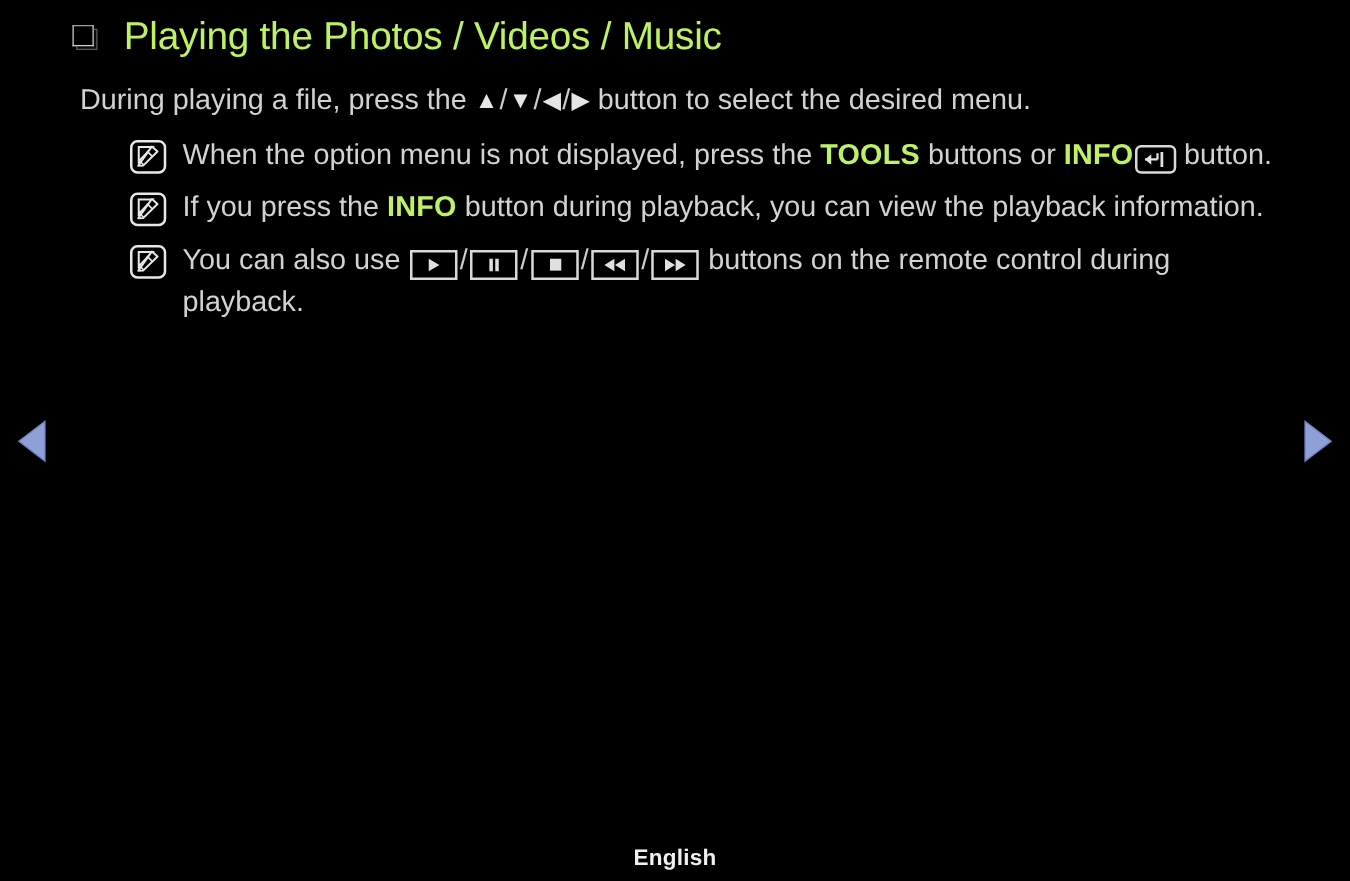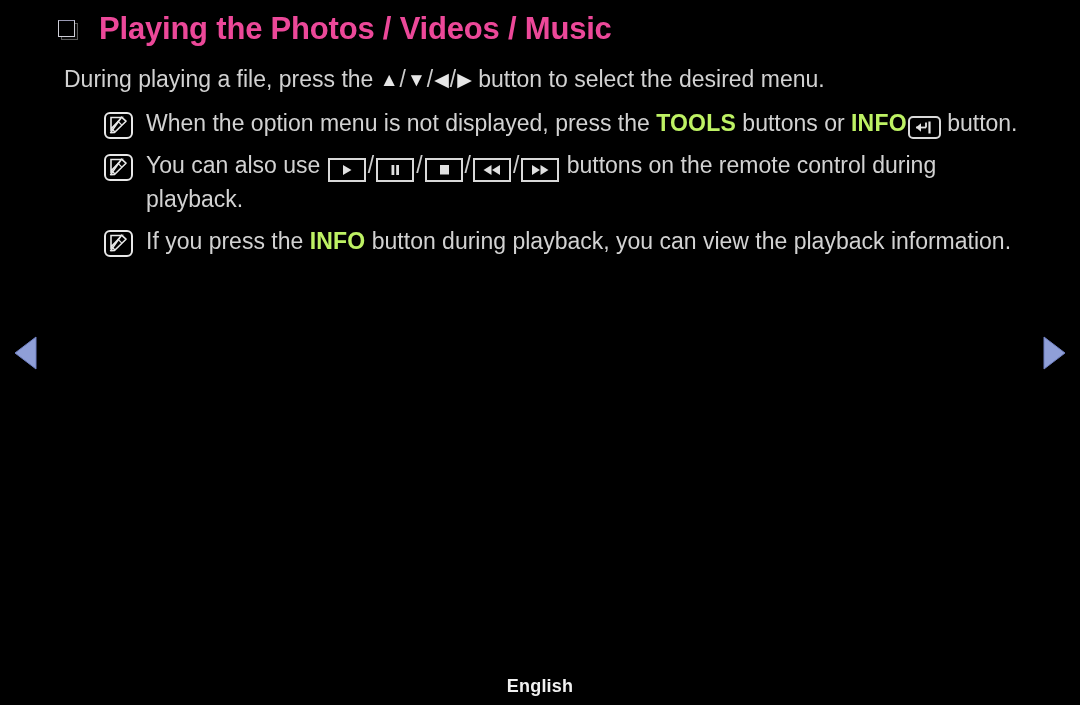--- a/index.html
+++ b/index.html
@@ -44,22 +44,22 @@
     position: absolute;
     left: 0; top: 0;
     width: 17px; height: 17px;
     border: 1px solid #cfcfd8;
     border-top-color: #9a9ab4;
     background: #000;
   }
 
   .page-title {
     font-size: 31px;
-    font-weight: 700;
-    color: #ec4899;
+    font-weight: 400;
+    color: #bef264;
     letter-spacing: -0.2px;
     line-height: 1.1;
     white-space: nowrap;
   }
 
   
   .body-block {
     padding: 16px 0 0 0;
   }
 
@@ -206,56 +206,56 @@
 
     <div class="note-item">
       <span class="note-icon">
         <svg width="25" height="23" viewBox="0 0 25 23" aria-hidden="true">
           <path d="M5 17 L5 3.5 L16 3.5 L5.5 14.5 Z" fill="none" stroke="#e8e8e8" stroke-width="1.6"></path>
           <path d="M15.5 3.2 L20 7.2 L8.5 18.5 L4.6 18.6 Z" fill="#000" stroke="#e8e8e8" stroke-width="1.6" stroke-linejoin="round"></path>
           <path d="M5.2 14.2 L9.2 18.2" stroke="#e8e8e8" stroke-width="1.3"></path>
           <path d="M11.6 6.9 L15.6 10.9" stroke="#e8e8e8" stroke-width="1.3"></path>
         </svg>
       </span>
-      <div class="note-text"><span>You can also use </span><span class="keybox">
-            <svg width="18" height="14" viewBox="0 0 18 14" aria-hidden="true">
-              <path d="M5 2 L13.5 7 L5 12 Z" fill="#e0e0e0"></path>
-            </svg>
-          </span><span class="sep">/</span><span class="keybox">
-            <svg width="18" height="14" viewBox="0 0 18 14" aria-hidden="true">
-              <rect x="5.5" y="2" width="2.8" height="10" fill="#e0e0e0"></rect>
-              <rect x="10.2" y="2" width="2.8" height="10" fill="#e0e0e0"></rect>
-            </svg>
-          </span><span class="sep">/</span><span class="keybox">
-            <svg width="18" height="14" viewBox="0 0 18 14" aria-hidden="true">
-              <rect x="5" y="2" width="9" height="9.5" fill="#e0e0e0"></rect>
-            </svg>
-          </span><span class="sep">/</span><span class="keybox">
-            <svg width="22" height="14" viewBox="0 0 22 14" aria-hidden="true">
-              <path d="M10.5 2 L2.5 7 L10.5 12 Z" fill="#e0e0e0"></path>
-              <path d="M19 2 L11 7 L19 12 Z" fill="#e0e0e0"></path>
-            </svg>
-          </span><span class="sep">/</span><span class="keybox">
-            <svg width="22" height="14" viewBox="0 0 22 14" aria-hidden="true">
-              <path d="M3 2 L11 7 L3 12 Z" fill="#e0e0e0"></path>
-              <path d="M11.5 2 L19.5 7 L11.5 12 Z" fill="#e0e0e0"></path>
-            </svg>
-          </span><span> buttons on the remote control during playback.</span></div>
+      <div class="note-text"><span>If you press the </span><span class="b">INFO</span><span> button during playback, you can view the playback information.</span></div>
     </div>
 
     <div class="note-item">
       <span class="note-icon">
         <svg width="25" height="23" viewBox="0 0 25 23" aria-hidden="true">
           <path d="M5 17 L5 3.5 L16 3.5 L5.5 14.5 Z" fill="none" stroke="#e8e8e8" stroke-width="1.6"></path>
           <path d="M15.5 3.2 L20 7.2 L8.5 18.5 L4.6 18.6 Z" fill="#000" stroke="#e8e8e8" stroke-width="1.6" stroke-linejoin="round"></path>
           <path d="M5.2 14.2 L9.2 18.2" stroke="#e8e8e8" stroke-width="1.3"></path>
           <path d="M11.6 6.9 L15.6 10.9" stroke="#e8e8e8" stroke-width="1.3"></path>
         </svg>
       </span>
-      <div class="note-text"><span>If you press the </span><span class="b">INFO</span><span> button during playback, you can view the playback information.</span></div>
+      <div class="note-text"><span>You can also use </span><span class="keybox">
+            <svg width="18" height="14" viewBox="0 0 18 14" aria-hidden="true">
+              <path d="M5 2 L13.5 7 L5 12 Z" fill="#e0e0e0"></path>
+            </svg>
+          </span><span class="sep">/</span><span class="keybox">
+            <svg width="18" height="14" viewBox="0 0 18 14" aria-hidden="true">
+              <rect x="5.5" y="2" width="2.8" height="10" fill="#e0e0e0"></rect>
+              <rect x="10.2" y="2" width="2.8" height="10" fill="#e0e0e0"></rect>
+            </svg>
+          </span><span class="sep">/</span><span class="keybox">
+            <svg width="18" height="14" viewBox="0 0 18 14" aria-hidden="true">
+              <rect x="5" y="2" width="9" height="9.5" fill="#e0e0e0"></rect>
+            </svg>
+          </span><span class="sep">/</span><span class="keybox">
+            <svg width="22" height="14" viewBox="0 0 22 14" aria-hidden="true">
+              <path d="M10.5 2 L2.5 7 L10.5 12 Z" fill="#e0e0e0"></path>
+              <path d="M19 2 L11 7 L19 12 Z" fill="#e0e0e0"></path>
+            </svg>
+          </span><span class="sep">/</span><span class="keybox">
+            <svg width="22" height="14" viewBox="0 0 22 14" aria-hidden="true">
+              <path d="M3 2 L11 7 L3 12 Z" fill="#e0e0e0"></path>
+              <path d="M11.5 2 L19.5 7 L11.5 12 Z" fill="#e0e0e0"></path>
+            </svg>
+          </span><span> buttons on the remote control during playback.</span></div>
     </div>
 
   </div>
 </div>
 
 <div class="nav-arrow nav-prev">
   <svg width="34" height="38" viewBox="0 0 34 38" aria-hidden="true">
     <path d="M26 3 L26 35 L5 19 Z" fill="#8f9fd8" stroke="#6f7fc0" stroke-width="1"></path>
   </svg>
 </div>

